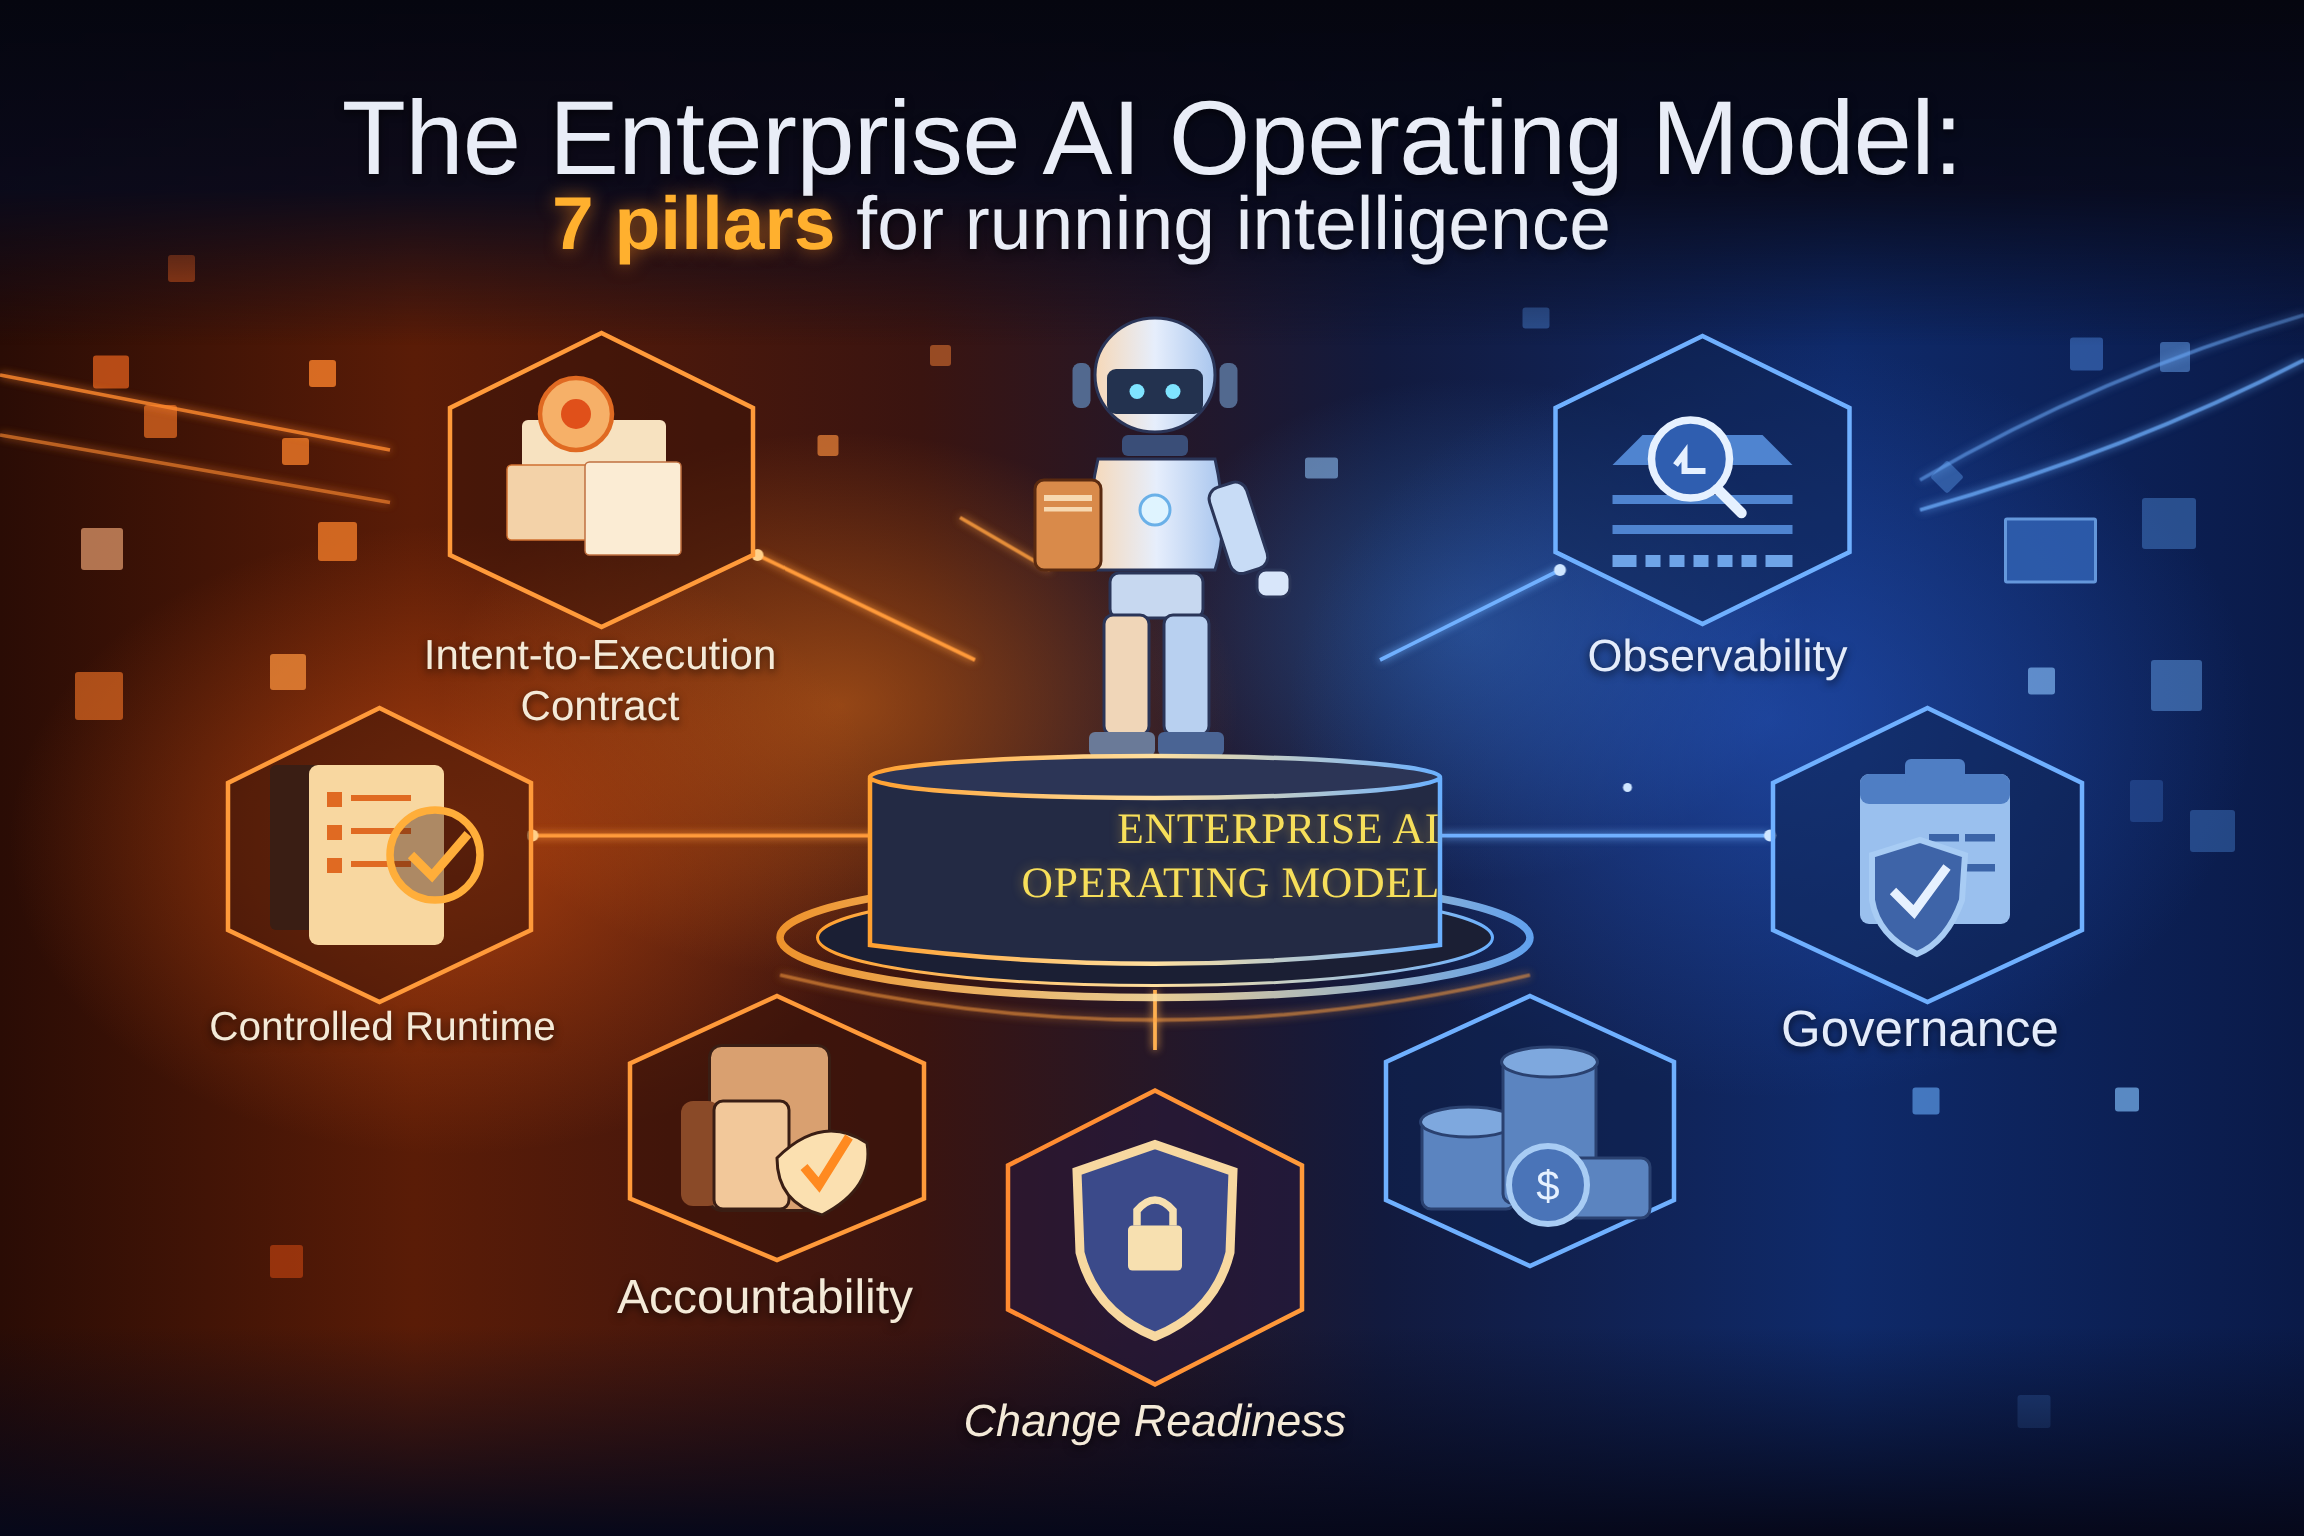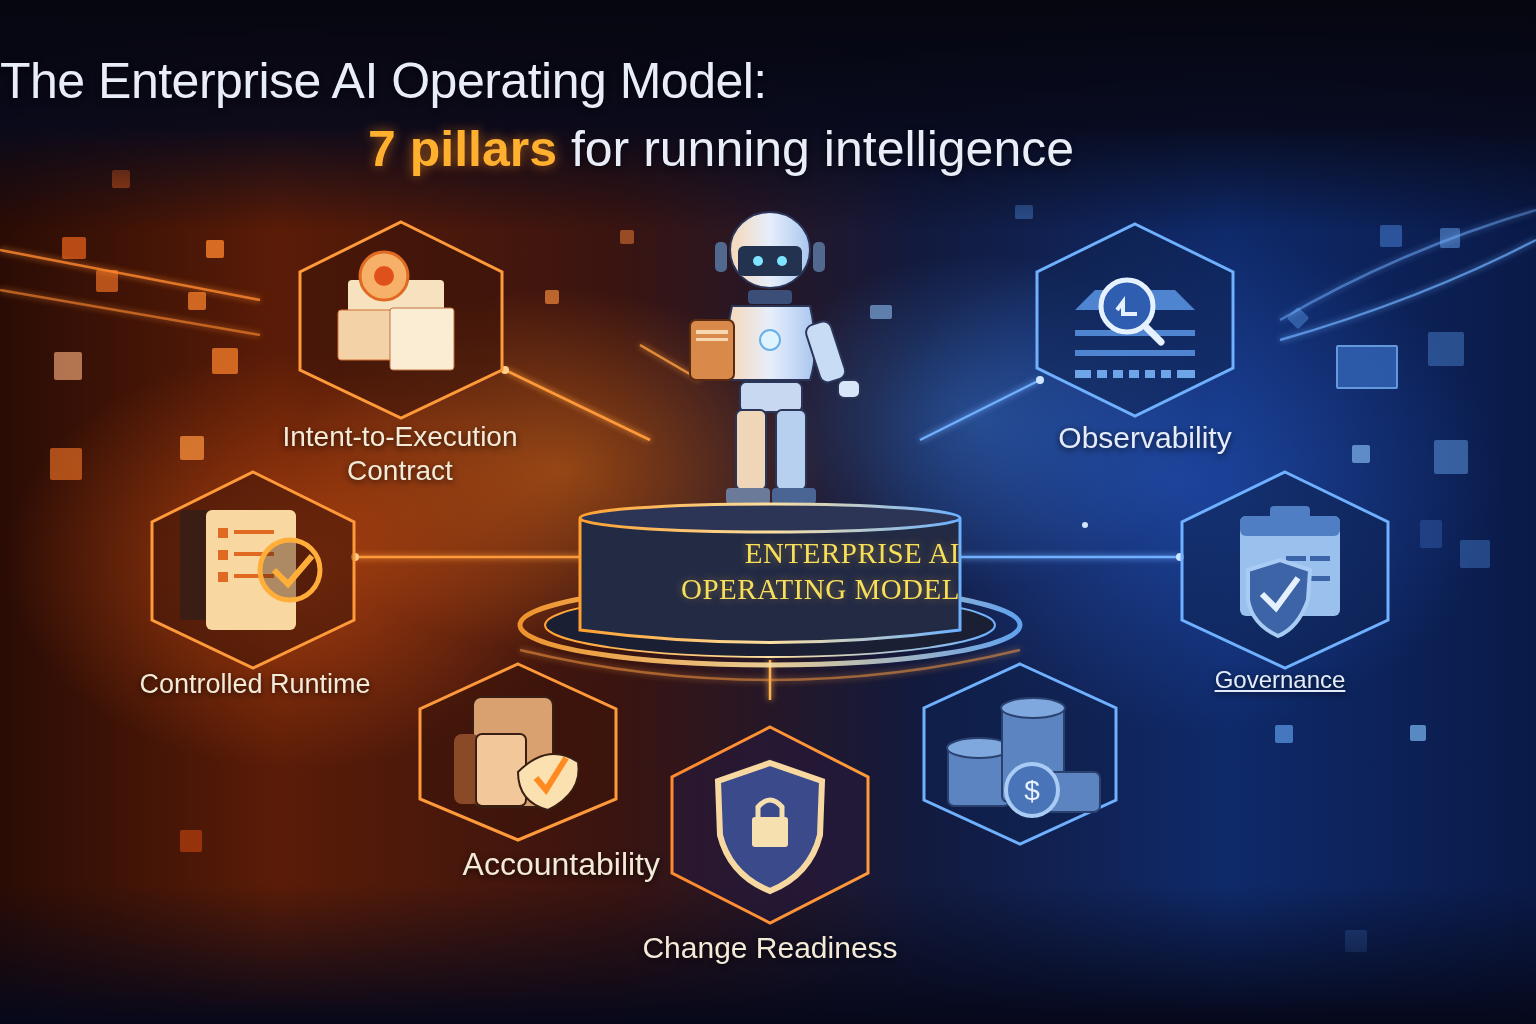--- a/index.html
+++ b/index.html
@@ -9,21 +9,21 @@
       radial-gradient(ellipse 420px 300px at 300px 560px, rgba(230,90,20,0.55), transparent 70%),
       radial-gradient(ellipse 380px 260px at 560px 470px, rgba(255,130,30,0.45), transparent 70%),
       radial-gradient(ellipse 460px 360px at 1180px 480px, rgba(40,90,200,0.55), transparent 70%),
       radial-gradient(ellipse 320px 240px at 980px 420px, rgba(70,140,230,0.40), transparent 70%),
       linear-gradient(90deg,#2a0c05 0%,#5a1c07 18%,#3a1410 40%,#121a3e 60%,#0f2a6a 80%,#0a1a48 100%);
   }
   .top-fade{position:absolute;left:0;top:0;width:100%;height:230px;background:linear-gradient(180deg,#05060f 0%,rgba(8,10,28,0.92) 55%,rgba(8,10,28,0) 100%);}
   .bottom-fade{position:absolute;left:0;bottom:0;width:100%;height:140px;background:linear-gradient(0deg,#06081a 0%,rgba(6,8,26,0) 100%);}
   .particles{position:absolute;inset:0;}
   .sq{position:absolute;border-radius:2px;}
-  .title{position:absolute;left:0;top:52px;width:100%;color:#e9edf7;font-family:"Liberation Sans",sans-serif;font-size:50px;letter-spacing:-0.5px;text-shadow:0 2px 6px rgba(0,0,0,0.6);}
+  .title{position:absolute;left:0;top:52px;width:100%;text-align:center;color:#e9edf7;font-family:"Liberation Sans",sans-serif;font-size:70px;letter-spacing:-0.5px;text-shadow:0 2px 6px rgba(0,0,0,0.6);}
   .subtitle{position:absolute;left:368px;top:120px;color:#e9edf7;font-family:Liberation Sans, sans-serif;font-size:50px;text-shadow:0 2px 6px rgba(0,0,0,0.6);}
   .subtitle .accent{color:#ffb02e;font-weight:bold;text-shadow:0 0 12px rgba(255,140,30,0.6);}
   svg.lines{position:absolute;left:0;top:0;}
   .hex{position:absolute;}
   .label{position:absolute;color:#f4ead8;font-family:"Liberation Sans",sans-serif;text-align:center;text-shadow:0 2px 6px rgba(0,0,0,0.7);line-height:1.2;}
   .label.blue{color:#e4ecfb;}
   .pedestal-text{position:absolute;left:580px;top:535px;width:380px;text-align:right;color:#f7df5a;font-family:Liberation Serif, serif;font-size:29px;line-height:1.25;letter-spacing:0.5px;text-shadow:0 0 8px rgba(255,200,60,0.4);}
 </style>
 </head>
 <body>
@@ -178,35 +178,35 @@
   <div class="label" style="left:90px;top:668px;width:330px;font-size:27px;">Controlled Runtime</div>
 
   <svg class="hex" style="left:418px;top:662px" width="200" height="180" viewBox="0 0 200 180">
     <polygon points="100,2 198,47 198,137 100,178 2,137 2,47" fill="rgba(60,20,10,.6)" stroke="#ff9a3a" stroke-width="3"></polygon>
     <rect x="55" y="35" width="80" height="110" rx="8" fill="#d9a070" stroke="#3a1e14" stroke-width="2"></rect>
     <rect x="36" y="72" width="26" height="70" rx="8" fill="#8a4a28"></rect>
     <rect x="58" y="72" width="50" height="72" rx="6" fill="#f2c89a" stroke="#3a1e14" stroke-width="2"></rect>
     <path d="M100 110 Q130 80 160 100 Q165 130 130 148 Q100 140 100 110Z" fill="#fbe0b0" stroke="#3a1e14" stroke-width="2"></path>
     <path d="M118 116 L128 128 L148 96" stroke="#ff8a20" stroke-width="6" fill="none"></path>
   </svg>
-  <div class="label" style="left:360px;top:845px;width:300px;font-size:32px;text-align:right;">Accountability</div>
+  <div class="label" style="left:360px;top:845px;width:300px;font-size:32px;">Accountability</div>
 
   <svg class="hex" style="left:670px;top:725px" width="200" height="200" viewBox="0 0 200 200">
     <defs>
         <linearGradient id="chg" x1="0" y1="0" x2="1" y2="0">
           <stop offset="0" stop-color="#ff8a30"></stop>
           <stop offset="1" stop-color="#ff9a3a"></stop>
         </linearGradient>
       </defs>
     <polygon points="100,2 198,52 198,148 100,198 2,148 2,52" fill="rgba(40,25,60,.6)" stroke="url(#chg)" stroke-width="3"></polygon>
     <path d="M100 38 L152 56 L150 110 Q140 150 100 166 Q60 150 50 110 L48 56 Z" fill="#3b4a8a" stroke="#f7d8a0" stroke-width="6"></path>
     <rect x="82" y="92" width="36" height="30" rx="3" fill="#f7e0b0"></rect>
     <path d="M88 92 L88 82 Q100 68 112 82 L112 92" stroke="#f7e0b0" stroke-width="5" fill="none"></path>
   </svg>
-  <div class="label" style="left:600px;top:930px;width:340px;font-size:30px;">Change Readiness</div>
+  <div class="label" style="left:600px;top:930px;width:340px;font-size:30px;font-style:italic;">Change Readiness</div>
 
   <svg class="hex" style="left:922px;top:662px" width="196" height="185" viewBox="0 0 196 185">
     <polygon points="98,2 194,46 194,138 98,182 2,138 2,46" fill="rgba(15,35,80,.55)" stroke="#6fb0ff" stroke-width="3"></polygon>
     <g fill="#5b84c0" stroke="#2a4170" stroke-width="2">
       <rect x="26" y="84" width="62" height="60" rx="6"></rect>
         <ellipse cx="57" cy="86" rx="32" ry="10" fill="#7ea8de"></ellipse>
       <rect x="80" y="44" width="62" height="96" rx="6"></rect>
         <ellipse cx="111" cy="46" rx="32" ry="10" fill="#7ea8de"></ellipse>
       <rect x="120" y="110" width="58" height="40" rx="6"></rect>
     </g>
@@ -219,21 +219,21 @@
     <rect x="60" y="46" width="100" height="100" rx="6" fill="#9ac0ee"></rect>
     <rect x="60" y="46" width="100" height="20" rx="6" fill="#4f7ec4"></rect>
     <rect x="90" y="36" width="40" height="18" rx="4" fill="#4f7ec4"></rect>
     <rect x="106" y="86" width="20" height="5" fill="#3b64a8"></rect>
       <rect x="130" y="86" width="20" height="5" fill="#3b64a8"></rect>
     <rect x="106" y="106" width="20" height="5" fill="#3b64a8"></rect>
       <rect x="130" y="106" width="20" height="5" fill="#3b64a8"></rect>
     <path d="M68 100 L100 90 L130 100 L128 130 Q118 158 98 166 Q72 154 68 130 Z" fill="#3e64a8" stroke="#a8ccf4" stroke-width="4"></path>
     <path d="M82 124 L96 138 L118 108" stroke="#e6f1ff" stroke-width="6" fill="none"></path>
   </svg>
-  <div class="label blue" style="left:1150px;top:666px;width:260px;font-size:24px;text-decoration:underline;">Governance</div>
+  <div class="label blue" style="left:1150px;top:666px;width:260px;font-size:34px;">Governance</div>
 
   <svg class="hex" style="left:1035px;top:222px" width="200" height="196" viewBox="0 0 200 196">
     <polygon points="100,2 198,50 198,146 100,194 2,146 2,50" fill="rgba(15,35,80,.55)" stroke="#6fb0ff" stroke-width="3"></polygon>
     <path d="M60 68 L140 68 L160 88 L40 88 Z" fill="#4f84d0"></path>
     <rect x="40" y="108" width="120" height="6" fill="#4f84d0"></rect>
     <rect x="40" y="128" width="120" height="6" fill="#4f84d0"></rect>
     <g fill="#6ea4e8">
         <rect x="40" y="148" width="16" height="8"></rect>
         <rect x="62" y="148" width="10" height="8"></rect>
         <rect x="78" y="148" width="10" height="8"></rect>

